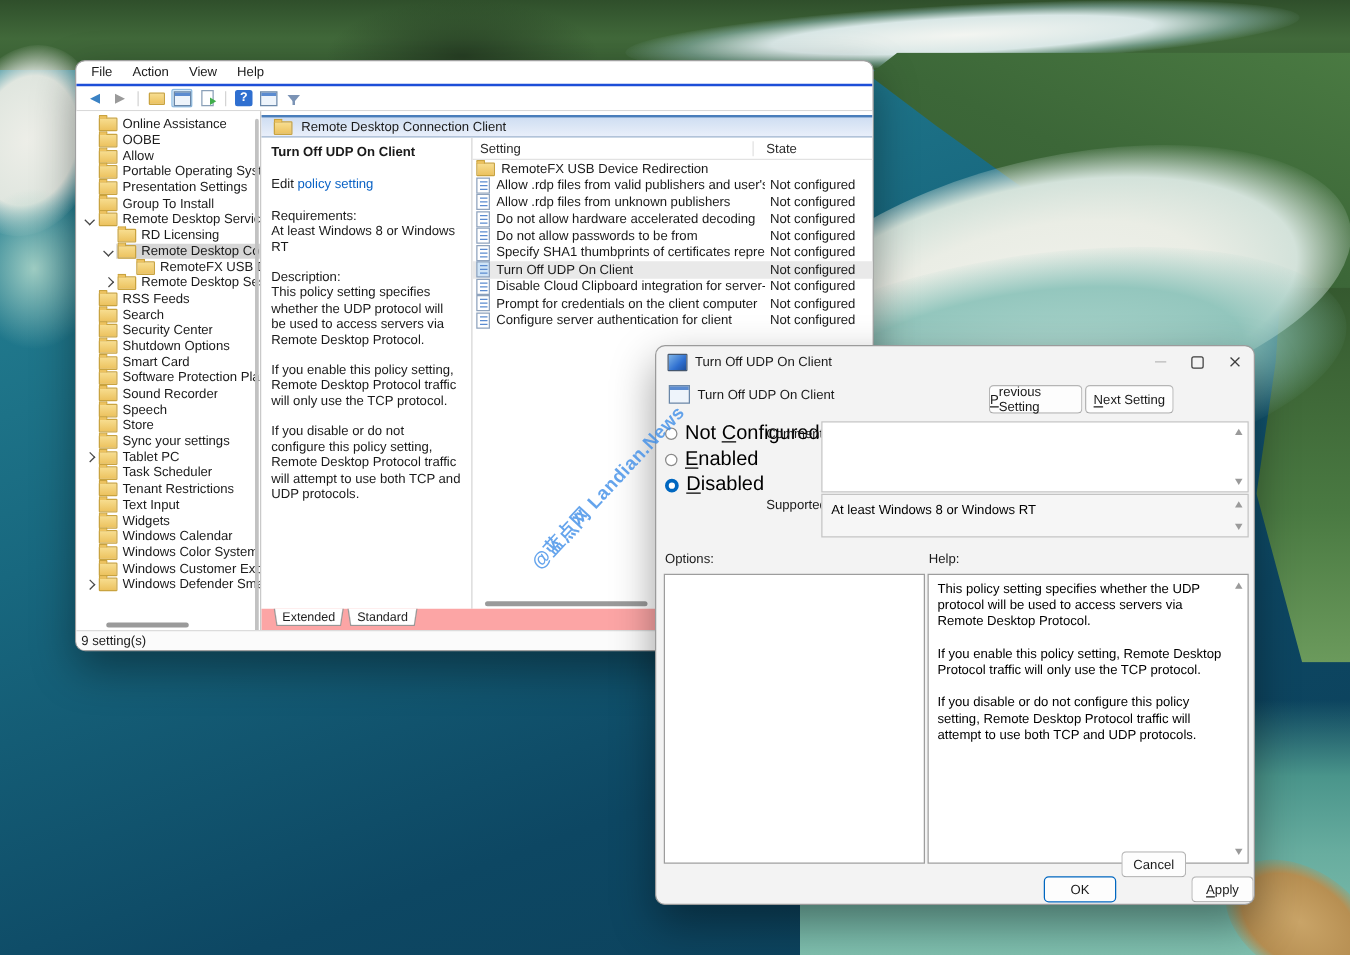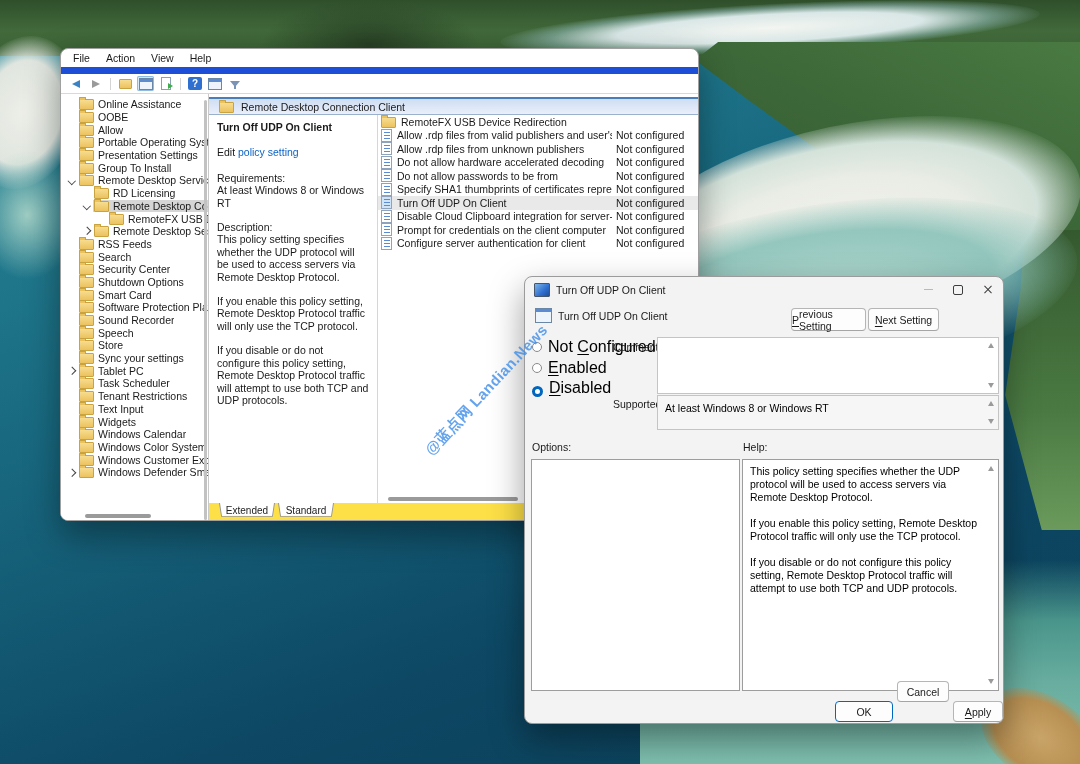--- a/index.html
+++ b/index.html
@@ -46,21 +46,21 @@
   .cb-close i::after{transform:rotate(-45deg);}
   .cbtn.disabled i, .cbtn.disabled i::before, .cbtn.disabled i::after{background:#b9b9b9;border-color:#b9b9b9;}
 
   
   #gpe{left:60px;top:48px;width:637px;height:471px;z-index:10;}
   #gpe .titlebar{height:22px;}
   #gpe .title-text{color:#6b6b6b;}
   .gpe-icon{width:12px;height:13px;border:1px solid #b09a50;border-radius:2px;
     background:linear-gradient(180deg,#fdf6dc 0%,#f0e3b2 100%);position:relative;}
   .gpe-icon::before{content:'';position:absolute;left:2px;top:3px;right:2px;height:1px;background:#b09a50;box-shadow:0 3px 0 #b09a50,0 6px 0 #b09a50;}
-  .menubar{height:18px;display:flex;align-items:center;padding-left:4px;border-bottom:7px solid #1d4ed8;flex:none;}
+  .menubar{height:18px;display:flex;align-items:center;padding-left:4px;border-bottom:2px solid #1d4ed8;flex:none;}
   .menu-item{padding:0 8px;font-size:10.5px;color:#1a1a1a;}
   .toolbar{height:19px;display:flex;align-items:center;gap:3px;padding-left:6px;border-bottom:1px solid #d9d9d9;flex:none;}
   .tsep{width:1px;height:12px;background:#d4d4d4;margin:0 3px;}
   .ticon{width:17px;height:15px;display:flex;align-items:center;justify-content:center;position:relative;font-size:9px;}
   .ticon.active{background:#d5e9f8;box-shadow:0 0 0 1px #8ebbe2 inset;border-radius:2px;}
   .t-back::before{content:'';border-top:4px solid transparent;border-bottom:4px solid transparent;border-right:8px solid #3b82c4;}
   .t-forward::before{content:'';border-top:4px solid transparent;border-bottom:4px solid transparent;border-left:8px solid #9a9a9a;}
   .t-upfolder::before{content:'';width:11px;height:8px;background:linear-gradient(#f7dd8f,#ecc25f);border:1px solid #c9a33f;border-radius:1px;}
   .t-console::before{content:'';width:12px;height:10px;border:1px solid #6a87a8;background:linear-gradient(180deg,#5b8bd0 0 3px,#eef4fb 3px 100%);}
   .t-export::before{content:'';width:8px;height:11px;background:#fff;border:1px solid #8aa0b8;}
@@ -103,21 +103,21 @@
   .lh-state{width:85px;flex:none;border-left:1px solid #e2e2e2;padding-left:10px;}
   .srow{height:13.5px;display:flex;align-items:center;font-size:10.5px;color:#1a1a1a;padding-left:3px;}
   .srow.selected{background:#e9e9e9;}
   .pico{width:9px;height:11px;flex:none;background:#fff;border:1px solid #8fa3bd;position:relative;margin-right:5px;}
   .pico::before{content:'';position:absolute;left:1.5px;top:2px;right:1.5px;height:1px;background:#5b8bd0;box-shadow:0 3px 0 #5b8bd0,0 6px 0 #5b8bd0;}
   .srow.selected .pico{background:#cfe4f7;}
   .srow .fico{margin-right:5px;}
   .sname{flex:1;white-space:nowrap;overflow:hidden;min-width:0;margin-right:4px;}
   .sstate{width:82px;flex:none;white-space:nowrap;}
   .list-pane .hscroll{left:10px;width:130px;}
-  .tabs-row{height:17px;flex:none;display:flex;gap:3px;padding-left:10px;background:#fde047;}
+  .tabs-row{height:17px;flex:none;display:flex;gap:3px;padding-left:10px;background:#fca5a5;}
   .tab{position:relative;width:56px;height:15px;display:flex;align-items:center;justify-content:center;}
   .tab-shape{position:absolute;inset:0;background:#fff;border:1px solid #979797;border-top:none;
     transform:perspective(22px) rotateX(-7deg);transform-origin:top center;}
   .tab-label{position:relative;font-size:10px;color:#222;z-index:1;}
   .statusbar{height:15px;flex:none;border-top:1px solid #dcdcdc;background:#fbfbfb;display:flex;align-items:center;padding-left:4px;font-size:10.5px;color:#1a1a1a;}
 
   
   #dlg{left:524px;top:276px;width:478px;height:446px;z-index:20;background:#f3f3f3;border:1px solid #9b9b9b;}
   #dlg .titlebar{height:25px;}
   #dlg .title-text{color:#1a1a1a;}
@@ -421,20 +421,24 @@
             <div>At least Windows 8 or Windows RT</div>
             <div class="pp-gap"></div>
             <div class="pp-label">Description:</div>
             <div>
                 <p>This policy setting specifies whether the UDP protocol will be used to access servers via Remote Desktop Protocol.</p>
                 <p>If you enable this policy setting, Remote Desktop Protocol traffic will only use the TCP protocol.</p>
                 <p>If you disable or do not configure this policy setting, Remote Desktop Protocol traffic will attempt to use both TCP and UDP protocols.</p>
               </div>
           </div>
           <div class="list-pane">
+            <div class="list-header">
+              <span class="lh-setting">Setting</span>
+              <span class="lh-state">State</span>
+            </div>
             <div id="srows">
                 <div class="srow">
                   <span class="fico"></span>
                   <span class="sname">RemoteFX USB Device Redirection</span>
                   <span class="sstate"></span>
                 </div>
                 <div class="srow">
                   <span class="pico"></span>
                   <span class="sname">Allow .rdp files from valid publishers and user's default .rdp s...</span>
                   <span class="sstate">Not configured</span>
@@ -488,20 +492,23 @@
               <span class="tab-shape"></span>
               <span class="tab-label">Extended</span>
             </div>
             <div class="tab">
               <span class="tab-shape"></span>
               <span class="tab-label">Standard</span>
             </div>
           </div>
       </div>
     </div>
+    <div class="statusbar">
+      <span>9 setting(s)</span>
+    </div>
   </div>
 
   <div class="win" id="dlg">
     <div class="titlebar">
       <span class="dlg-icon"></span>
       <span class="title-text">Turn Off UDP On Client</span>
       <div class="caps" id="dlg-caps">
           <div class="cbtn cb-minimize disabled">
             <i></i>
           </div>
@@ -523,21 +530,21 @@
 
     <div id="radios">
         <div class="radio-row" style="top: 61px;">
           <span class="radio"></span>
           <span class="rlabel">Not <u>C</u>onfigured</span>
         </div>
         <div class="radio-row" style="top: 82px;">
           <span class="radio"></span>
           <span class="rlabel"><u>E</u>nabled</span>
         </div>
-        <div class="radio-row" style="top: 102px; align-items: flex-end;">
+        <div class="radio-row" style="top: 102px;">
           <span class="radio sel"></span>
           <span class="rlabel"><u>D</u>isabled</span>
         </div>
       </div>
 
     <div class="dlg-abs" style="left:88px;top:64px;">Comment:</div>
     <div class="dbox" style="left:132px;top:60px;width:340px;height:55px;">
       <span class="sarr up" style="right:4px;top:5px;"></span>
       <span class="sarr dn" style="right:4px;bottom:5px;"></span>
       <span class="dlg-abs" style="left:6px;top:4px;"></span>

